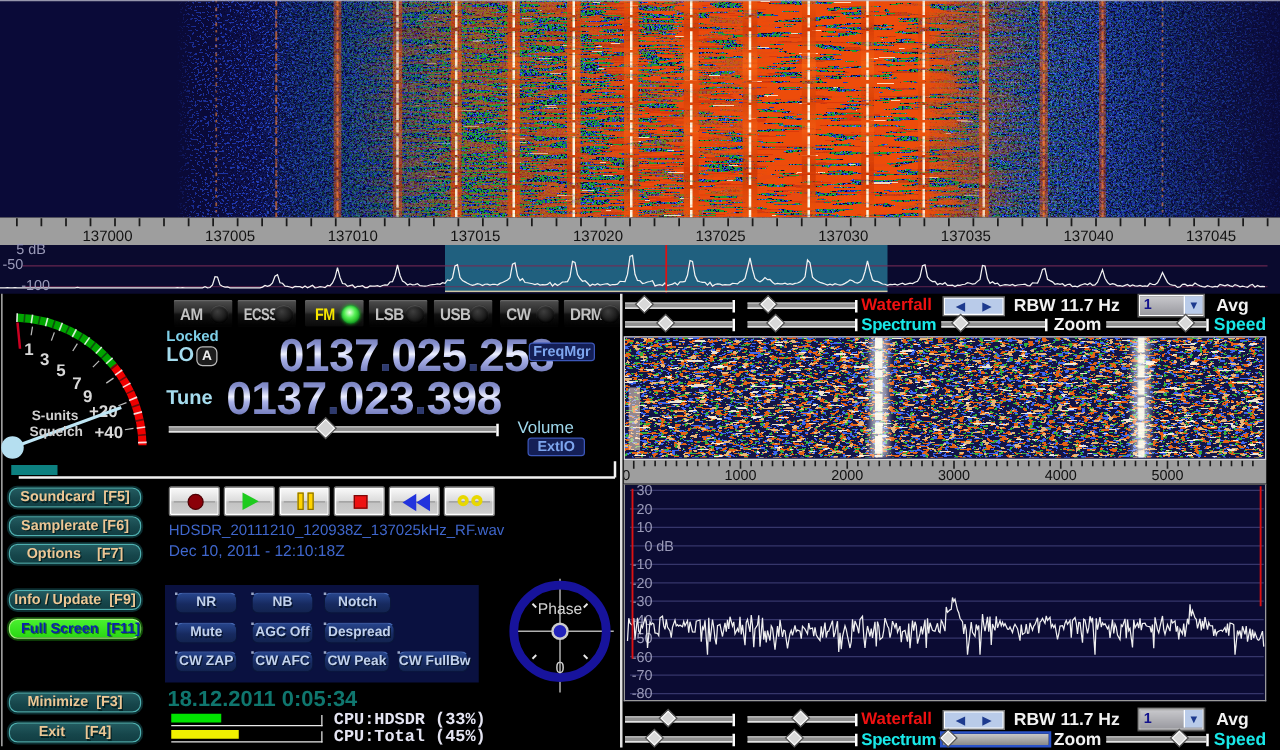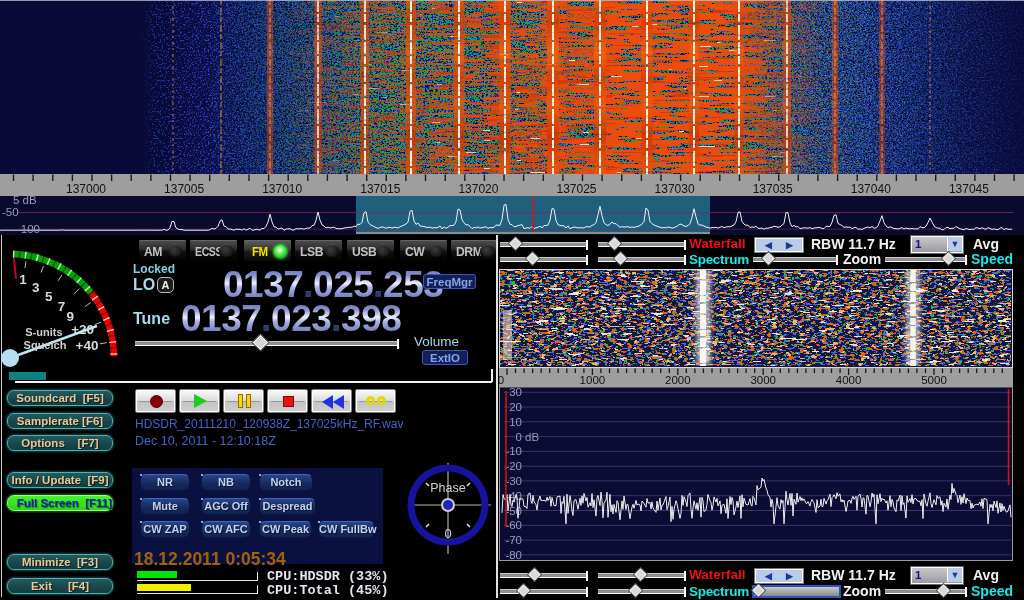--- a/index.html
+++ b/index.html
@@ -424,21 +424,21 @@
   </div>
 <div class="pbtn" style="left:355px;">
     <i></i>
     <div style="position:absolute;left:10px;top:6px;width:9px;height:9px;border:3px solid #e8d800;border-radius:50%;"></div>
     <div style="position:absolute;left:21px;top:6px;width:9px;height:9px;border:3px solid #e8d800;border-radius:50%;"></div>
   </div>
 
 <span class="lbl" style="left:135px;top:417px;color:#3f66cc;font-size:12px;font-weight:normal;">HDSDR_20111210_120938Z_137025kHz_RF.wav</span>
 <span class="lbl" style="left:135px;top:434px;color:#3f66cc;font-size:12.5px;font-weight:normal;">Dec 10, 2011 - 12:10:18Z</span>
 
-<div class="abs" style="left:132px;top:468px;width:251px;height:96px;background:#0a1140;">
+<div class="abs" style="left:132px;top:468px;width:251px;height:78px;background:#0a1140;">
  <div class="dsp" style="left:8px;top:6px;width:50px;"><b></b>NR</div>
  <div class="dsp" style="left:69px;top:6px;width:50px;"><b></b>NB</div>
  <div class="dsp" style="left:127px;top:6px;width:54px;"><b></b>Notch</div>
  <div class="dsp" style="left:8px;top:30px;width:50px;"><b></b>Mute</div>
  <div class="dsp" style="left:69px;top:30px;width:50px;"><b></b>AGC Off</div>
  <div class="dsp" style="left:127px;top:30px;width:57px;"><b></b>Despread</div>
  <div class="dsp" style="left:8px;top:53px;width:50px;"><b></b>CW ZAP</div>
  <div class="dsp" style="left:69px;top:53px;width:50px;"><b></b>CW AFC</div>
  <div class="dsp" style="left:127px;top:53px;width:53px;"><b></b>CW Peak</div>
  <div class="dsp" style="left:186px;top:53px;width:57px;"><b></b>CW FullBw</div>
@@ -453,21 +453,21 @@
       <line x1="67" y1="25" x2="64" y2="28"></line>
   <line x1="23" y1="69" x2="26" y2="66"></line>
       <line x1="67" y1="69" x2="64" y2="66"></line>
  </g>
  <circle cx="45" cy="47" r="7" fill="#cccccc"></circle>
  <circle cx="45" cy="47" r="5" fill="#2222bb"></circle>
  <text x="45" y="33.5" fill="#d0d0d0" font-size="12.5" text-anchor="middle">Phase</text>
  <text x="45" y="80" fill="#d0d0d0" font-size="13" text-anchor="middle">0</text>
 </svg>
 
-<span class="lbl" style="left:134px;top:549px;color:#a16207;font-size:17.5px;">18.12.2011 0:05:34</span>
+<span class="lbl" style="left:134px;top:549px;color:#0f766e;font-size:17.5px;">18.12.2011 0:05:34</span>
 
 <div class="abs" style="left:137px;top:571px;width:40px;height:7px;background:#00e400;"></div>
 <div class="abs" style="left:137px;top:580px;width:121px;height:1px;background:#e8e8e8;"></div>
 <div class="abs" style="left:257px;top:572px;width:1px;height:9px;background:#e8e8e8;"></div>
 <div class="abs" style="left:137px;top:584px;width:54px;height:7px;background:#f0f000;"></div>
 <div class="abs" style="left:137px;top:593px;width:121px;height:1px;background:#e8e8e8;"></div>
 <div class="abs" style="left:257px;top:585px;width:1px;height:9px;background:#e8e8e8;"></div>
 <span class="mono abs" style="left:267px;top:569px;">CPU:HDSDR (33%)</span>
 <span class="mono abs" style="left:267px;top:583px;">CPU:Total (45%)</span>
 

